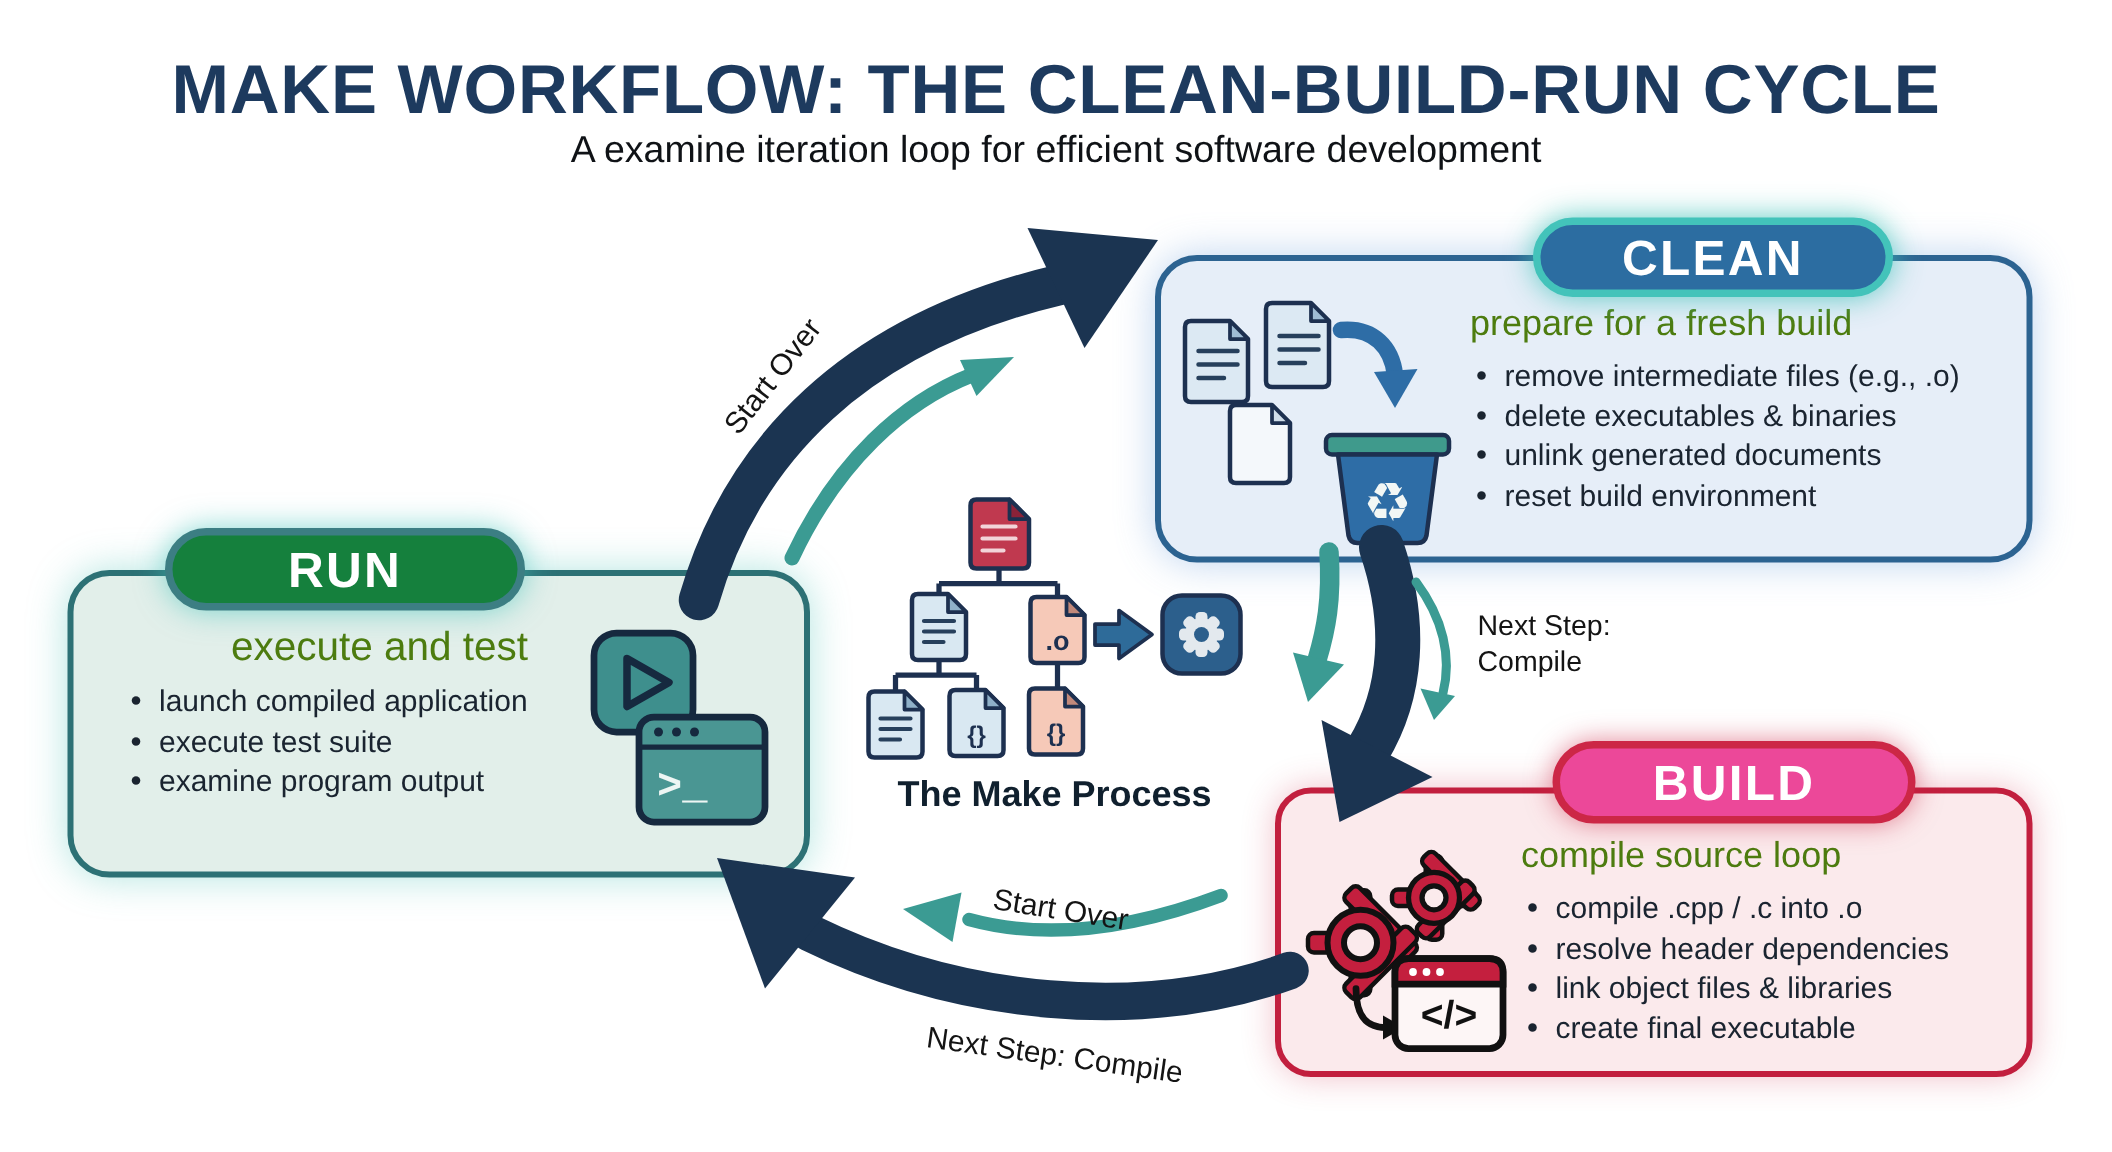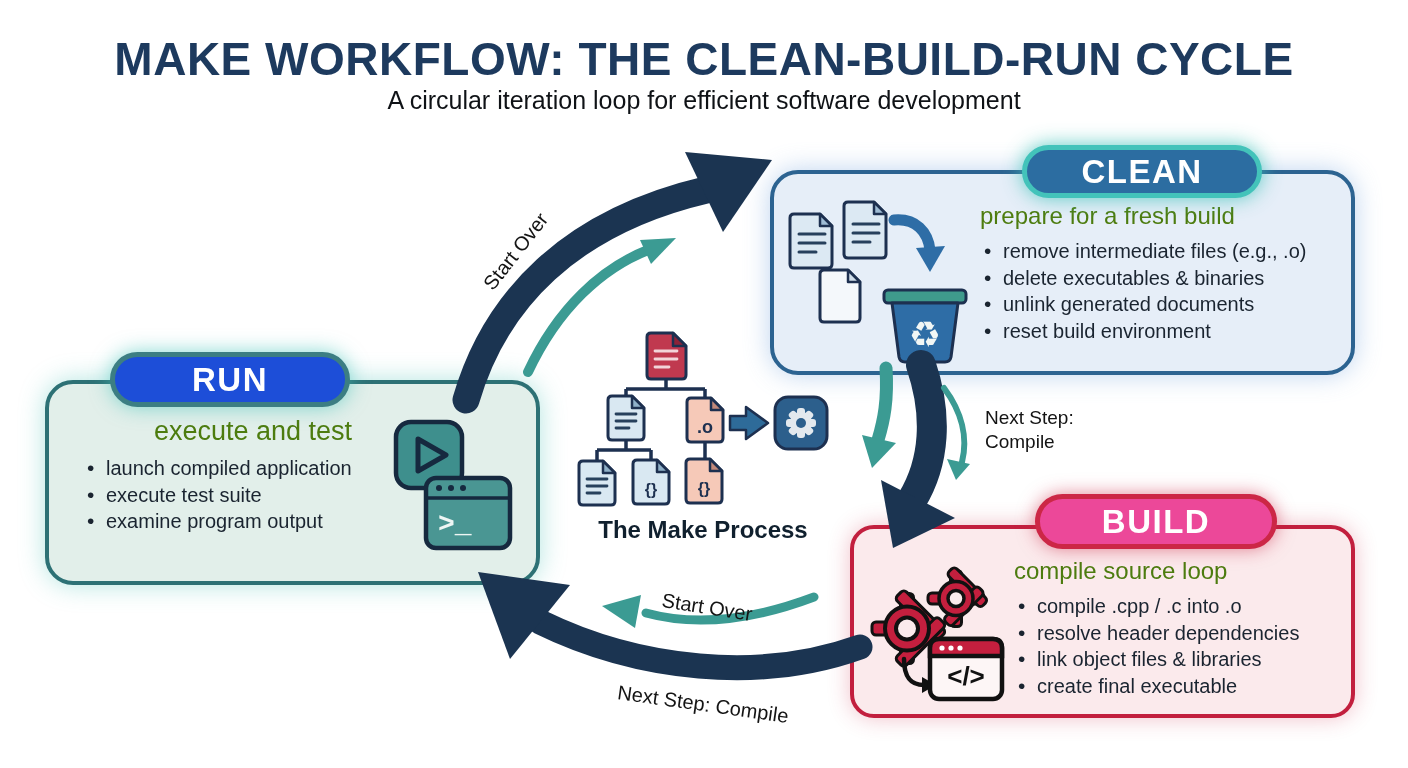--- a/index.html
+++ b/index.html
@@ -38,21 +38,21 @@
     position:absolute; z-index:4; display:flex; align-items:center; justify-content:center;
     border-radius:999px; color:#ffffff; font-weight:800; font-size:33px; letter-spacing:1.5px;
   }
   .badge.clean {
     left:1022px; top:145px; width:240px; height:53px;
     background:#2c6da1; border:5px solid #43c3ba;
     box-shadow:0 0 20px rgba(67,195,186,0.85);
   }
   .badge.run {
     left:110px; top:352px; width:240px; height:55px;
-    background:#1d4ed8; border:5px solid #3c7e83;
+    background:#15803d; border:5px solid #3c7e83;
     box-shadow:0 0 20px rgba(67,195,186,0.65);
   }
   .badge.build {
     left:1035px; top:494px; width:242px; height:55px;
     background:#ec4899; border:5px solid #cc2746;
     box-shadow:0 0 18px rgba(204,39,70,0.55);
   }
   .stage-content { position:absolute; }
   .clean .stage-content { left:206px; top:28px; width:364px; }
   .run   .stage-content { left:34px;  top:32px; width:340px; }
@@ -83,21 +83,21 @@
     position:absolute; left:563px; top:516px; width:280px; z-index:2;
     text-align:center; font-size:24px; font-weight:800; color:#10202e;
   }
 </style>
 </head>
 <body>
 
 <div class="canvas">
 
   <div class="title">MAKE WORKFLOW: THE CLEAN-BUILD-RUN CYCLE</div>
-  <div class="subtitle">A circular iteration loop for efficient software development</div>
+  <div class="subtitle">A examine iteration loop for efficient software development</div>
 
   <div class="stage clean">
     <svg class="icon-cluster" width="196" height="172" viewBox="0 0 196 172">
       <g>
         <path d="M12 22 h26 l12 12 v38 q0 4 -4 4 h-34 q-4 0 -4-4 v-46 q0-4 4-4 z" fill="#dce9f3" stroke="#1d3050" stroke-width="3" stroke-linejoin="round"></path>
         <path d="M38 22 v12 h12 z" fill="#9fbcd4" stroke="#1d3050" stroke-width="2.5" stroke-linejoin="round"></path>
         <path d="M17 42 h26 M17 51 h26 M17 60 h17" stroke="#27405c" stroke-width="3" stroke-linecap="round" fill="none"></path>
       </g>
       <g>
         <path d="M66 10 h26 l12 12 v40 q0 4 -4 4 h-34 q-4 0 -4-4 v-48 q0-4 4-4 z" fill="#dce9f3" stroke="#1d3050" stroke-width="3" stroke-linejoin="round"></path>

